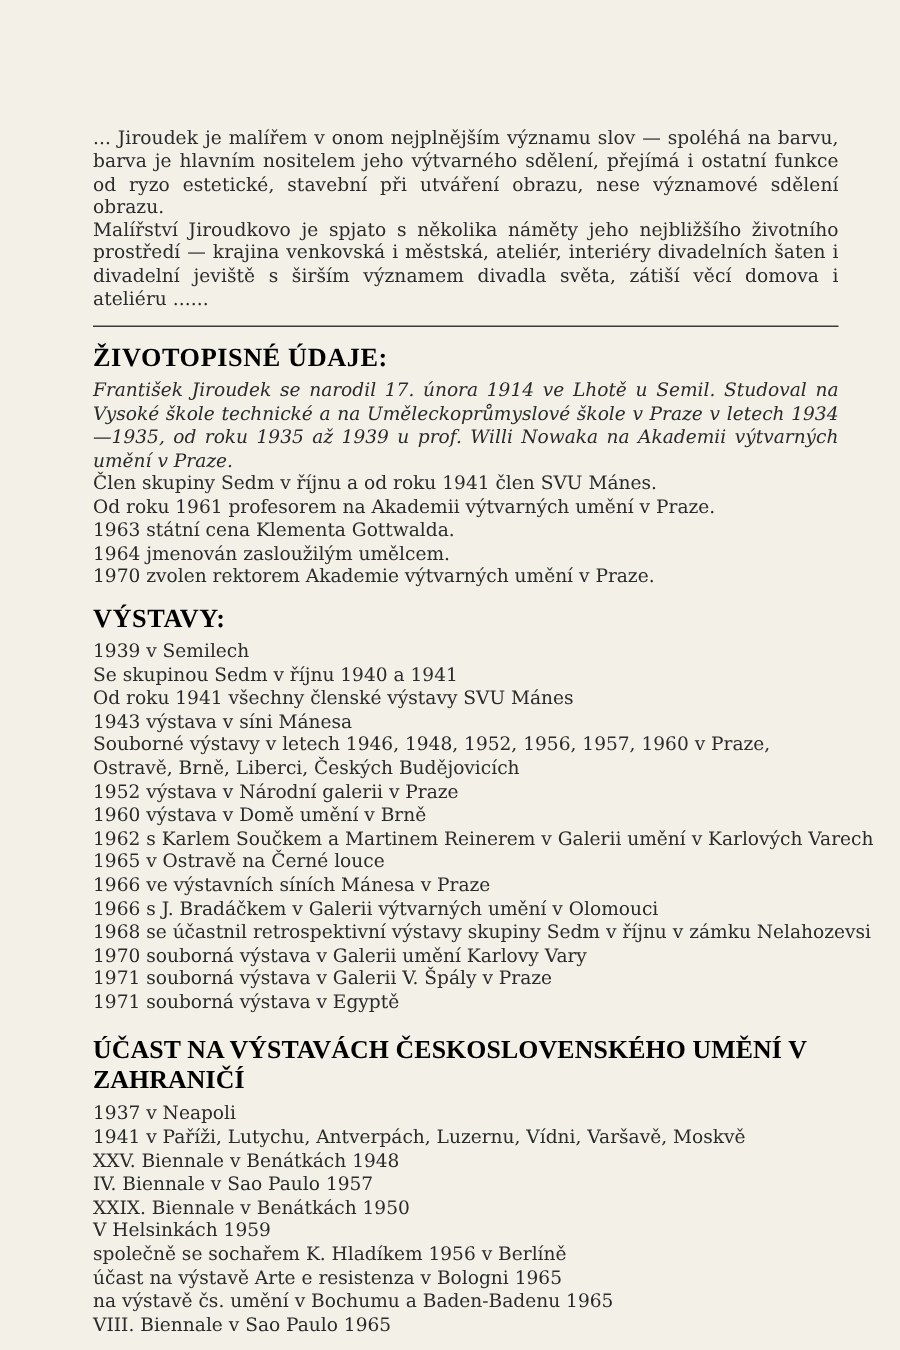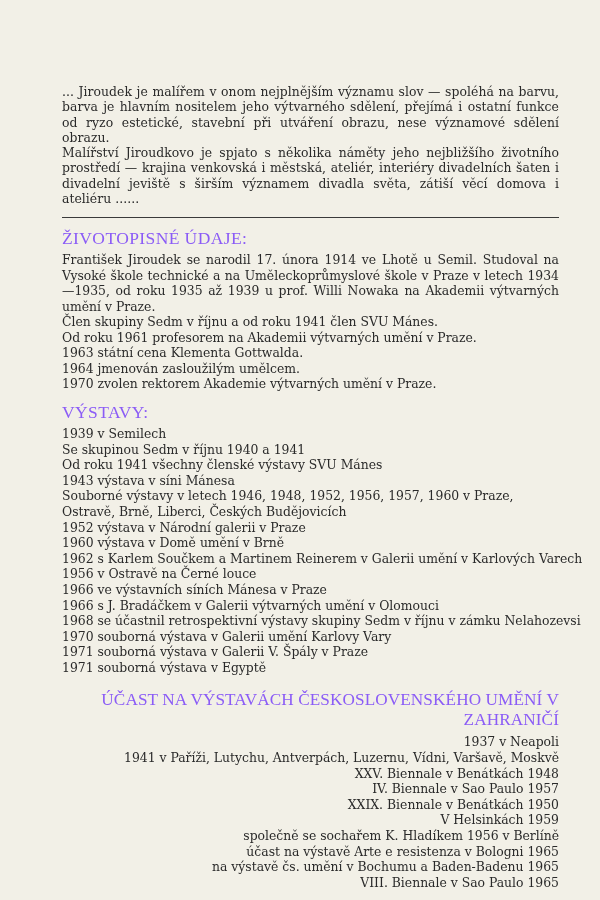--- a/index.html
+++ b/index.html
@@ -39,48 +39,49 @@
       line-height: 15px;
     }
     .rule {
       height: 0;
       border-top: 1.4px solid #3a3a3a;
       margin-top: 11px;
       width: 497px;
     }
     h2 {
       font-family: "Liberation Serif", "DejaVu Serif", serif;
-      font-weight: normal;
+      font-weight: bold;
       font-size: 17.5px;
       letter-spacing: 0.4px;
       margin: 10px 0 4px 0;
       line-height: 20px;
-      color: #8b5cf6;
+      color: #000000;
     }
     .bio p {
       margin: 0;
       font-size: 12.4px;
       line-height: 15.4px;
       text-align: justify;
+      font-style: italic;
     }
     .list {
       list-style: none;
       margin: 0;
       padding: 0;
     }
     .list li {
       font-size: 12.4px;
       line-height: 15.6px;
       white-space: nowrap;
     }
     .list li.wrap {
       white-space: normal;
     }
     .sec-vystavy { margin-top: 0; }
-    .sec-zahranici { margin-top: 15px; text-align: right; }
+    .sec-zahranici { margin-top: 15px; }
     .sec-zahranici h2 { font-size: 17.2px; letter-spacing: 0.1px; }
   </style>
 </head>
 <body>
 
 <div class="page">
 
   <section class="quote">
     <p class="first">... Jiroudek je malířem v onom nejplnějším významu slov — spoléhá na barvu, barva je hlavním nositelem jeho výtvarného sdělení, přejímá i ostatní funkce od ryzo estetické, stavební při utváření obrazu, nese významové sdělení obrazu.</p>
     <p>Malířství Jiroudkovo je spjato s několika náměty jeho nejbližšího životního prostředí — krajina venkovská i městská, ateliér, interiéry divadelních šaten i divadelní jeviště s širším významem divadla světa, zátiší věcí domova i ateliéru ......</p>
@@ -104,21 +105,21 @@
     <h2>VÝSTAVY:</h2>
     <ul class="list">
       <li>1939 v Semilech</li>
       <li>Se skupinou Sedm v říjnu 1940 a 1941</li>
       <li>Od roku 1941 všechny členské výstavy SVU Mánes</li>
       <li>1943 výstava v síni Mánesa</li>
       <li class="wrap">Souborné výstavy v letech 1946, 1948, 1952, 1956, 1957, 1960 v Praze, Ostravě, Brně, Liberci, Českých Budějovicích</li>
       <li>1952 výstava v Národní galerii v Praze</li>
       <li>1960 výstava v Domě umění v Brně</li>
       <li>1962 s Karlem Součkem a Martinem Reinerem v Galerii umění v Karlových Varech</li>
-      <li>1956 v Ostravě na Černé louce</li>
+      <li>1965 v Ostravě na Černé louce</li>
       <li>1966 ve výstavních síních Mánesa v Praze</li>
       <li>1966 s J. Bradáčkem v Galerii výtvarných umění v Olomouci</li>
       <li>1968 se účastnil retrospektivní výstavy skupiny Sedm v říjnu v zámku Nelahozevsi</li>
       <li>1970 souborná výstava v Galerii umění Karlovy Vary</li>
       <li>1971 souborná výstava v Galerii V. Špály v Praze</li>
       <li>1971 souborná výstava v Egyptě</li>
     </ul>
   </section>
 
   <section class="sec-zahranici">

